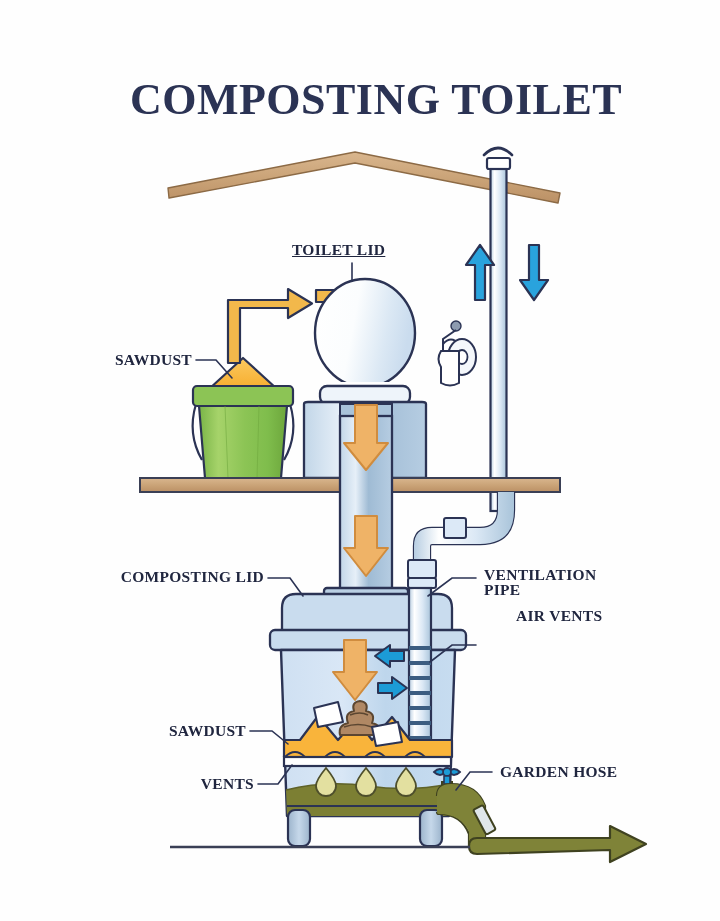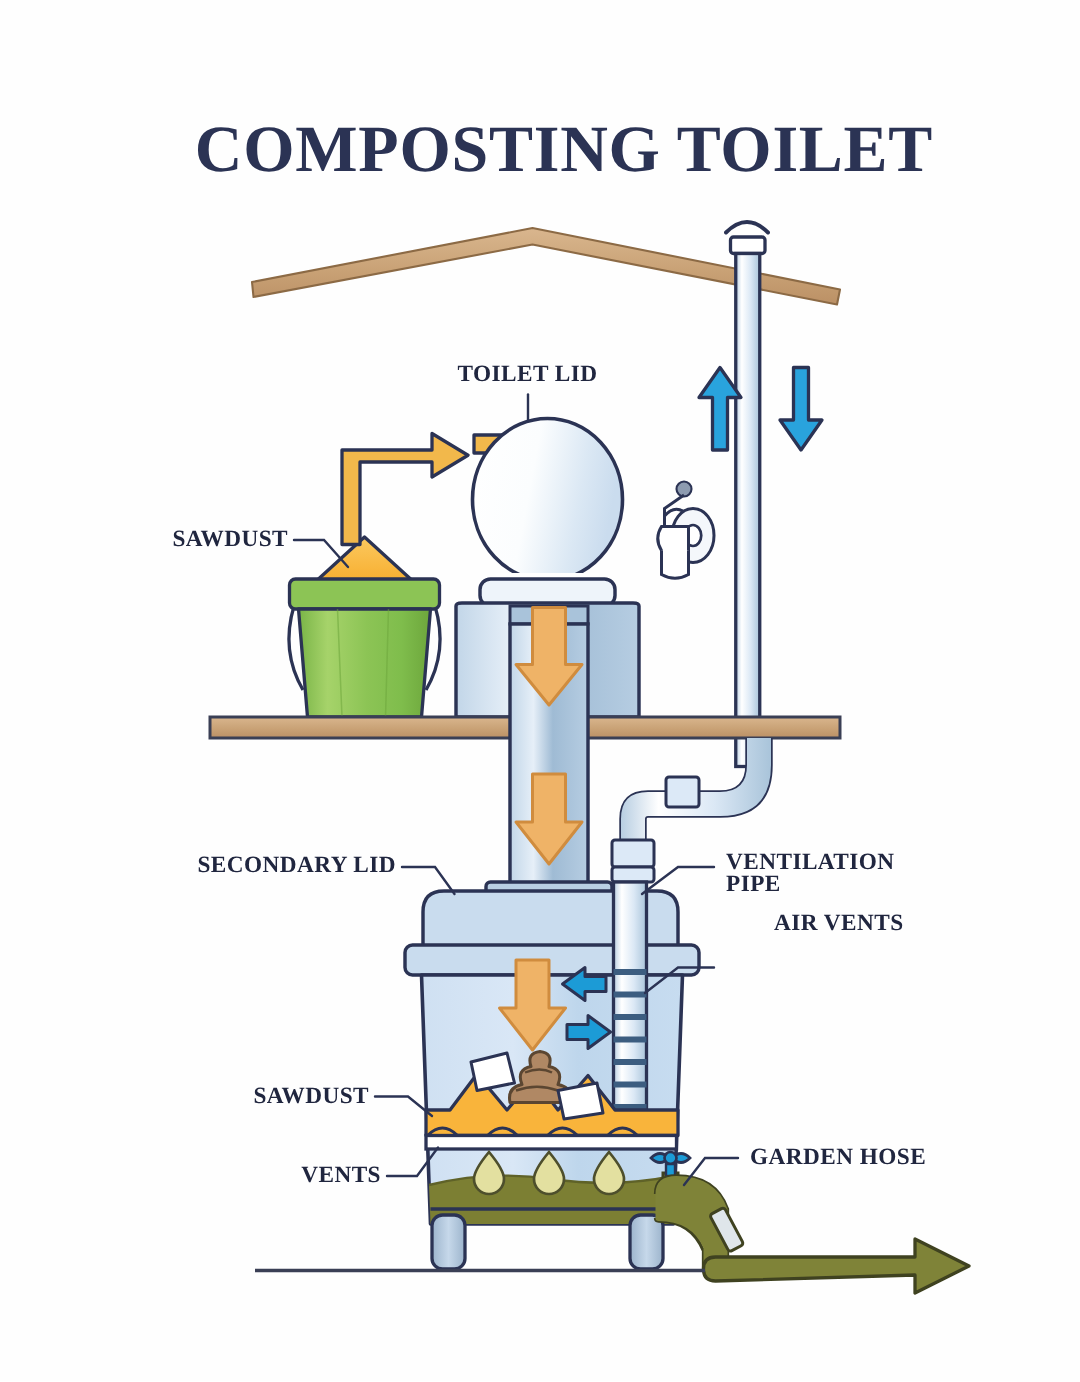--- a/index.html
+++ b/index.html
@@ -290,25 +290,25 @@
       <path d="M196,360 L216,360 L232,378"></path>
       <path d="M268,578 L290,578 L303,596"></path>
       <path d="M476,578 L452,578 L428,596"></path>
       <path d="M476,645 L452,645 L430,662"></path>
       <path d="M250,731 L272,731 L288,744"></path>
       <path d="M258,784 L278,784 L292,765"></path>
       <path d="M492,772 L470,772 L456,790"></path>
     </g>
   </svg>
 
-  <div class="label" style="left:305px; top:241px;">TOILET LID</div>
+  <div class="label" style="left:292px; top:241px;text-decoration:underline;">TOILET LID</div>
 
   <div class="label left" style="left:0px; top:351px; width:192px;">SAWDUST</div>
 
-  <div class="label left" style="left:0px; top:568px; width:264px;">SECONDARY LID</div>
+  <div class="label left" style="left:0px; top:568px; width:264px;">COMPOSTING LID</div>
 
   <div class="label right" style="left:484px; top:566px;">VENTILATION</div>
   <div class="label right" style="left:484px; top:581px;">PIPE</div>
 
   <div class="label right" style="left:484px; top:607px;margin-left:32px;">AIR VENTS</div>
 
   <div class="label left" style="left:0px; top:722px; width:246px;">SAWDUST</div>
 
   <div class="label left" style="left:0px; top:775px; width:254px;">VENTS</div>
 

